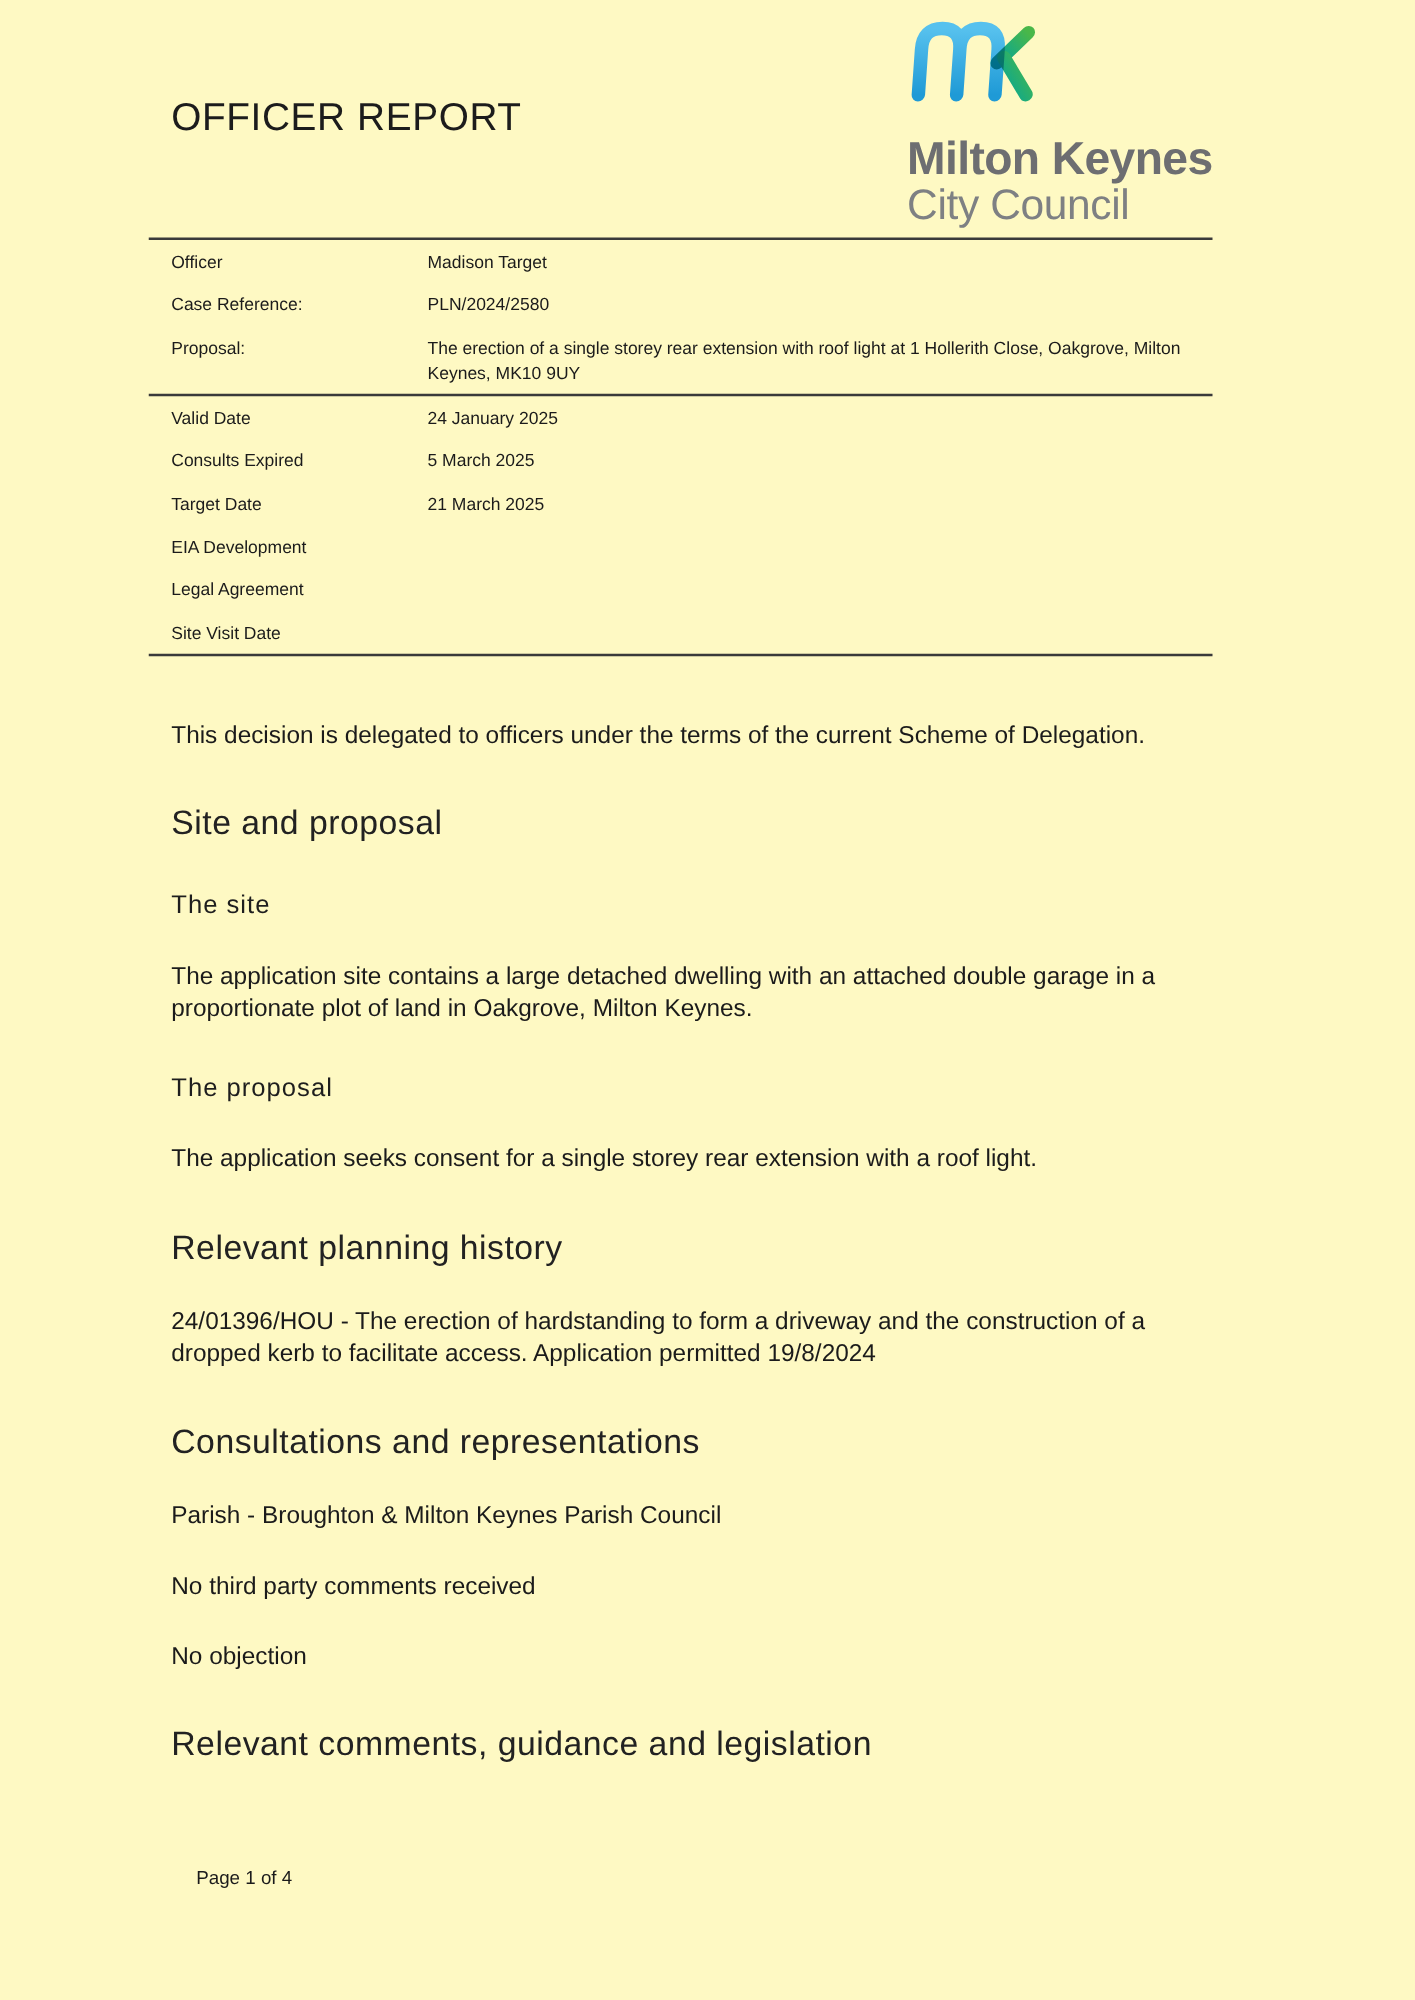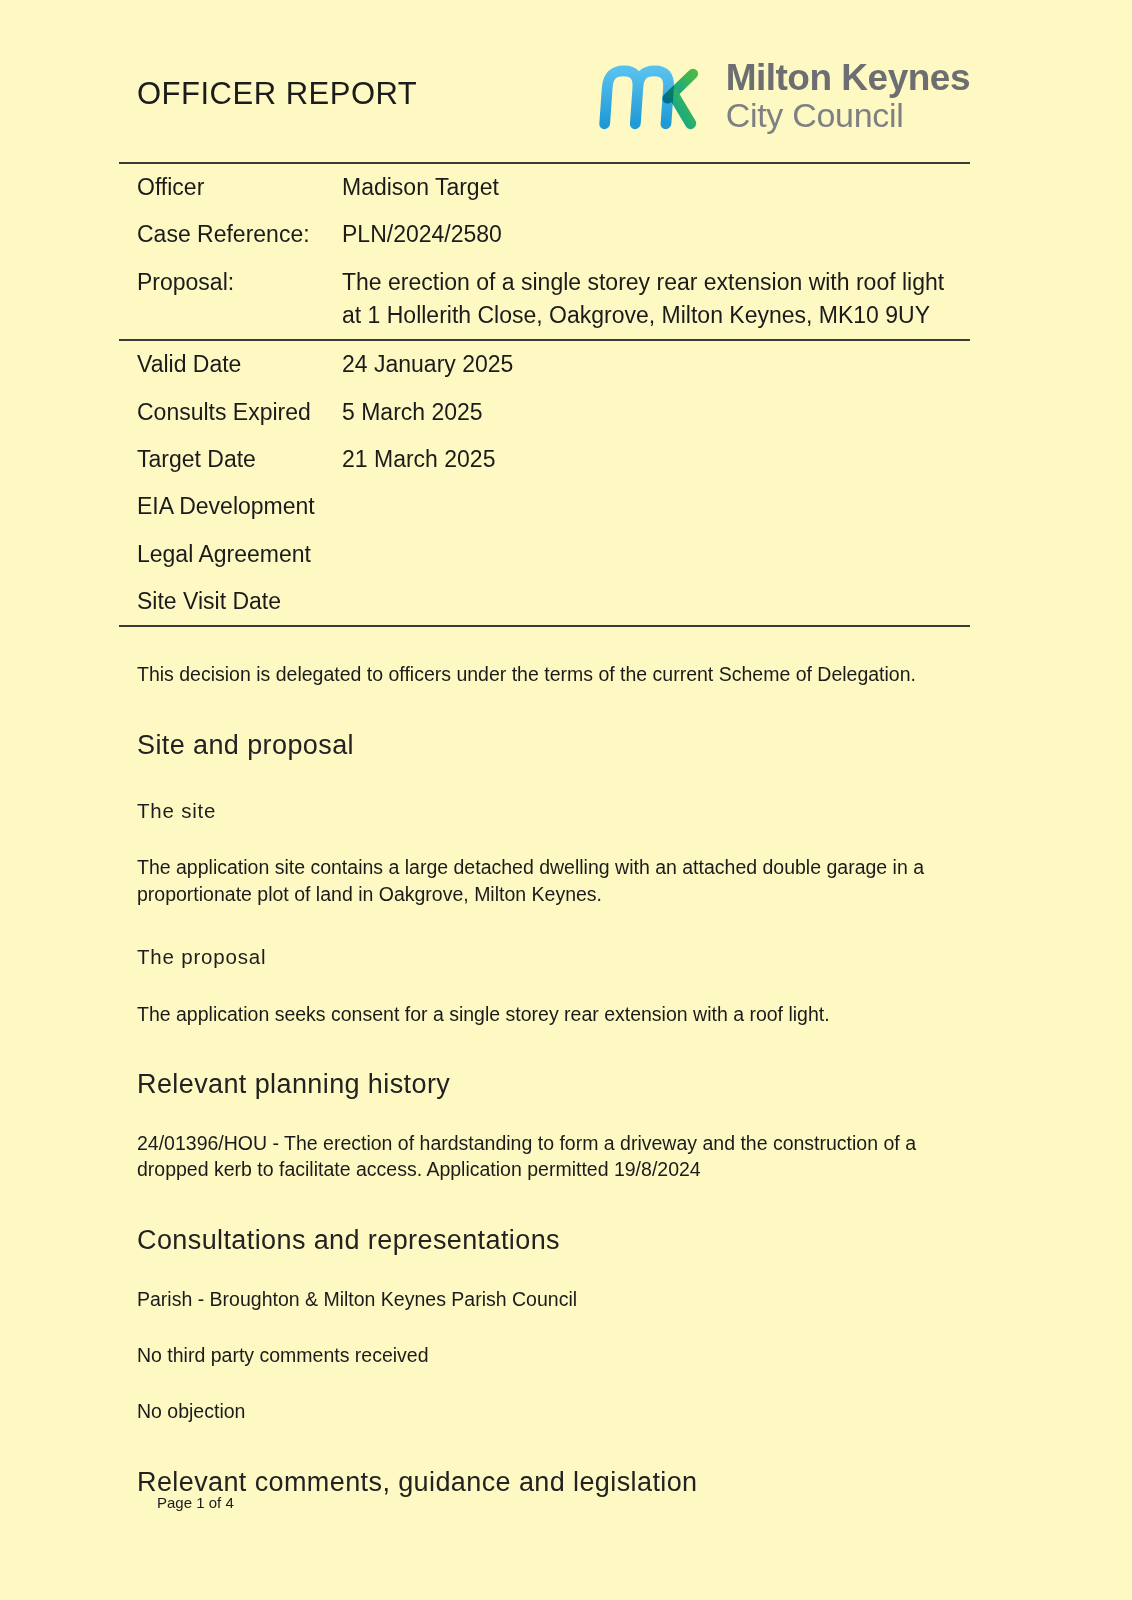--- a/index.html
+++ b/index.html
@@ -25,59 +25,59 @@
     justify-content: space-between;
     align-items: center;
     height: 88px;
   }
   .report-title {
     font-size: 31px;
     font-weight: 500;
     letter-spacing: 0.5px;
     color: #1c1c1c;
   }
-  .logo { display: flex; align-items: flex-end; gap: 24px; }
+  .logo { display: flex; align-items: flex-start; gap: 24px; flex-direction: column; }
   .logo-mark { width: 106px; height: 76px; transform: skewX(-4deg); }
   .logo-text { display: flex; flex-direction: column; justify-content: center; }
   .logo-name {
     font-size: 37px;
     font-weight: bold;
     color: #6d6e71;
     line-height: 1.0;
     letter-spacing: -0.5px;
   }
   .logo-subtitle {
     font-size: 34px;
     font-weight: 400;
     color: #7e8083;
     line-height: 1.0;
     margin-top: 2px;
     letter-spacing: -0.3px;
   }
 
   
   .case-table {
-    margin-top: 24px;
-    font-size: 23px;
+    margin-top: 52px;
+    font-size: 14px;
     border-bottom: 2px solid #3a3a3a;
   }
   .table-block { border-top: 2px solid #3a3a3a; }
   .trow {
     display: grid;
     grid-template-columns: 205px 1fr;
     padding: 7px 0 7px 18px;
     line-height: 1.45;
   }
   .tlabel { color: #1b1b1b; }
   .tvalue { color: #1b1b1b; padding-right: 6px; }
 
   
   .content { margin-left: 18px; font-size: 19.5px; line-height: 1.35; max-width: 820px; }
   .para { margin-top: 30px; }
-  .para-first { margin-top: 34px; }
+  .para-first { margin-top: 50px; }
   .section-heading {
     margin-top: 42px;
     font-size: 27px;
     font-weight: 400;
     letter-spacing: 0.4px;
     color: #222222;
     line-height: 1.15;
   }
   .sub-heading {
     margin-top: 36px;

